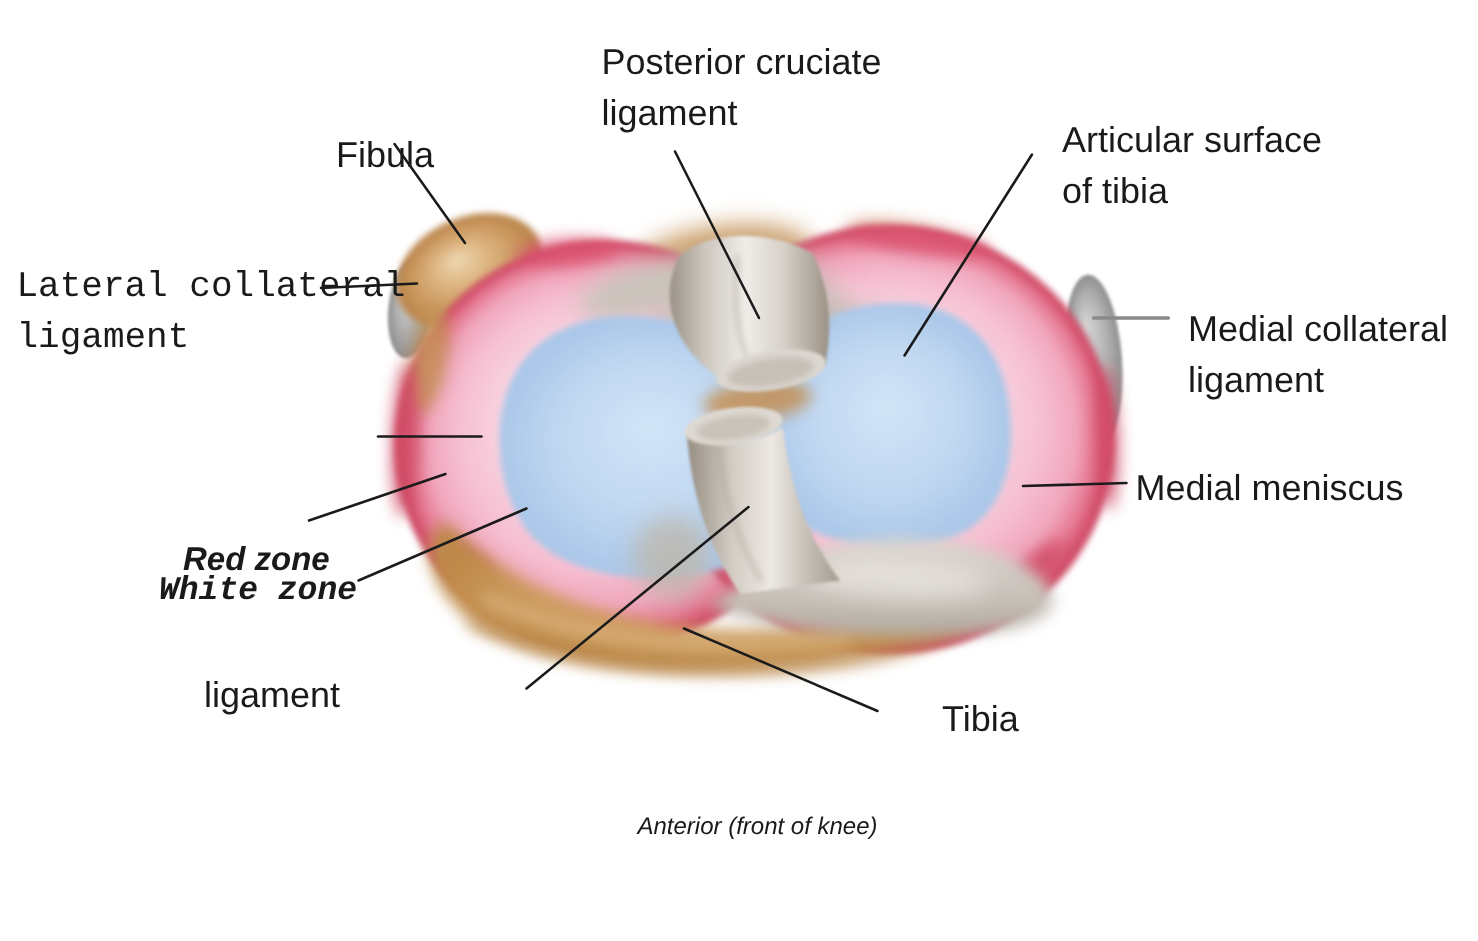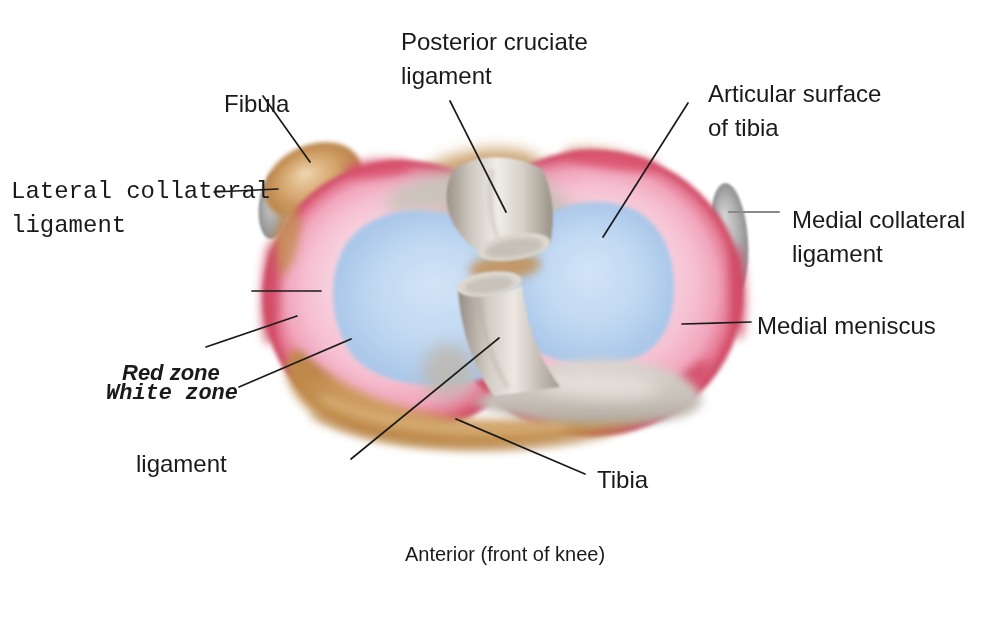--- a/index.html
+++ b/index.html
@@ -22,21 +22,22 @@
   .zone{
     font-size:22px;
     font-weight:bold;
     font-style:italic;
     line-height:26px;
   }
   .caption{
     position:absolute;
     left:150px;top:543px;width:710px;
     text-align:center;
-    font-size:20px;
+    font-style:italic;
+    font-size:16px;
     color:#1a1a1a;
   }
 </style>
 </head>
 <body>
 
 <div id="stage">
 
   <svg id="art" width="985" height="627" viewBox="0 0 985 627">
     <defs>
@@ -210,19 +211,19 @@
   </div>
 
   <div class="label zone" style="left:106px;top:381px;font-family:Liberation Mono, monospace;">
     <span>White zone</span>
   </div>
 
   <div class="label" style="left:136px;top:447px;">
     <span>ligament</span>
   </div>
 
-  <div class="label" style="left:597px;top:463px;">
+  <div class="label" style="left:628px;top:463px;">
     <span>Tibia</span>
   </div>
 
   <div class="caption">Anterior (front of knee)</div>
 
 </div>
 
 </body></html>

